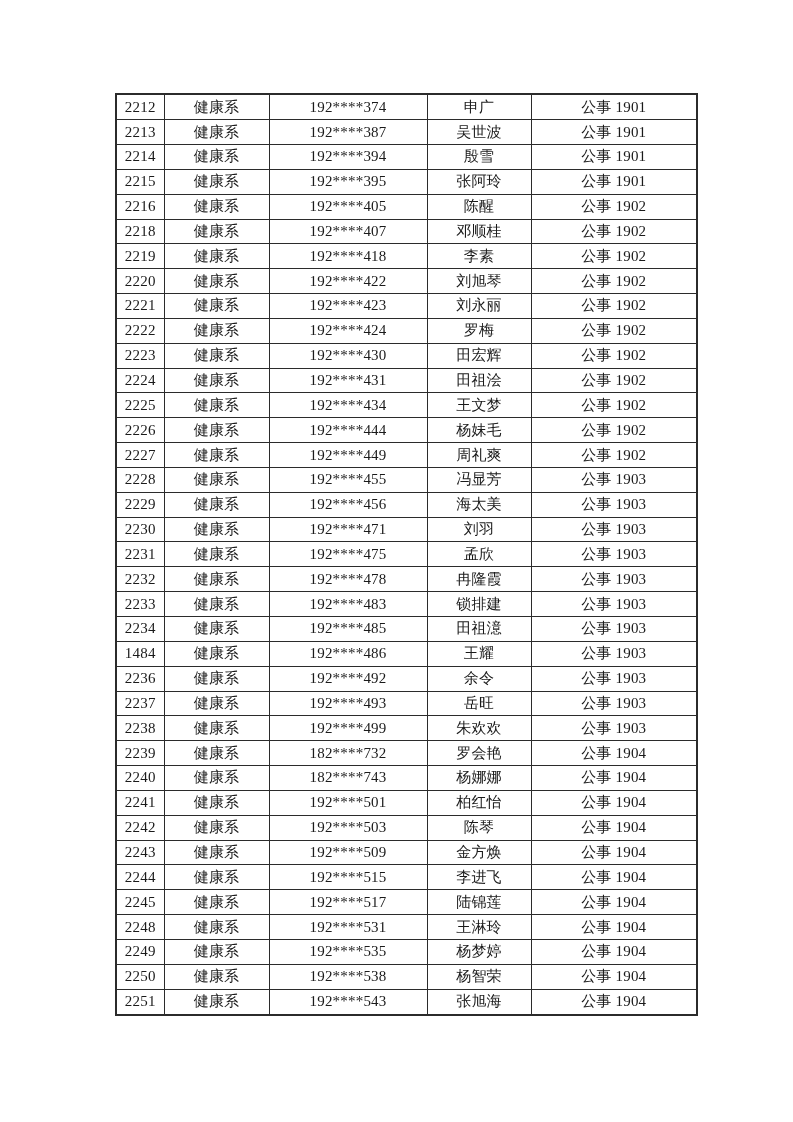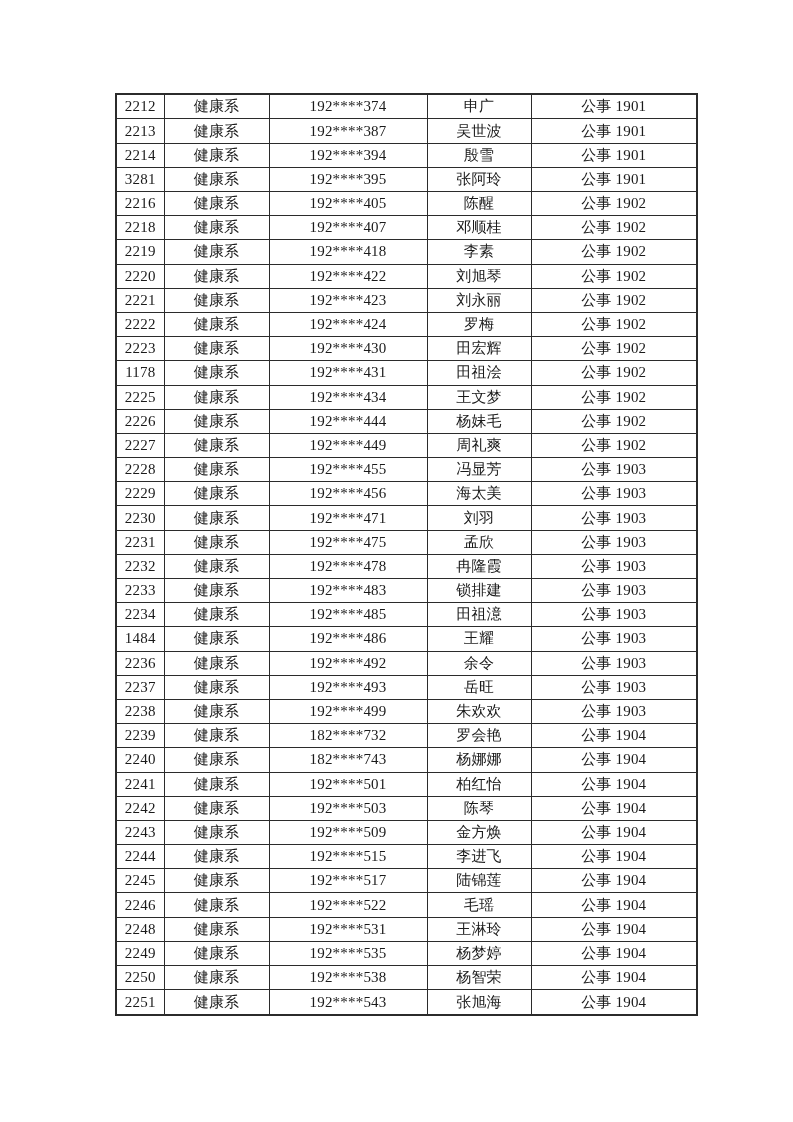--- a/index.html
+++ b/index.html
@@ -72,21 +72,21 @@
           <td>公事 1901</td>
         </tr>
         <tr>
           <td>2214</td>
           <td>健康系</td>
           <td>192****394</td>
           <td>殷雪</td>
           <td>公事 1901</td>
         </tr>
         <tr>
-          <td>3281</td>
+          <td>2215</td>
           <td>健康系</td>
           <td>192****395</td>
           <td>张阿玲</td>
           <td>公事 1901</td>
         </tr>
         <tr>
           <td>2216</td>
           <td>健康系</td>
           <td>192****405</td>
           <td>陈醒</td>
@@ -128,21 +128,21 @@
           <td>公事 1902</td>
         </tr>
         <tr>
           <td>2223</td>
           <td>健康系</td>
           <td>192****430</td>
           <td>田宏辉</td>
           <td>公事 1902</td>
         </tr>
         <tr>
-          <td>1178</td>
+          <td>2224</td>
           <td>健康系</td>
           <td>192****431</td>
           <td>田祖浍</td>
           <td>公事 1902</td>
         </tr>
         <tr>
           <td>2225</td>
           <td>健康系</td>
           <td>192****434</td>
           <td>王文梦</td>
@@ -279,27 +279,20 @@
           <td>健康系</td>
           <td>192****515</td>
           <td>李进飞</td>
           <td>公事 1904</td>
         </tr>
         <tr>
           <td>2245</td>
           <td>健康系</td>
           <td>192****517</td>
           <td>陆锦莲</td>
-          <td>公事 1904</td>
-        </tr>
-        <tr>
-          <td>2246</td>
-          <td>健康系</td>
-          <td>192****522</td>
-          <td>毛瑶</td>
           <td>公事 1904</td>
         </tr>
         <tr>
           <td>2248</td>
           <td>健康系</td>
           <td>192****531</td>
           <td>王淋玲</td>
           <td>公事 1904</td>
         </tr>
         <tr>

